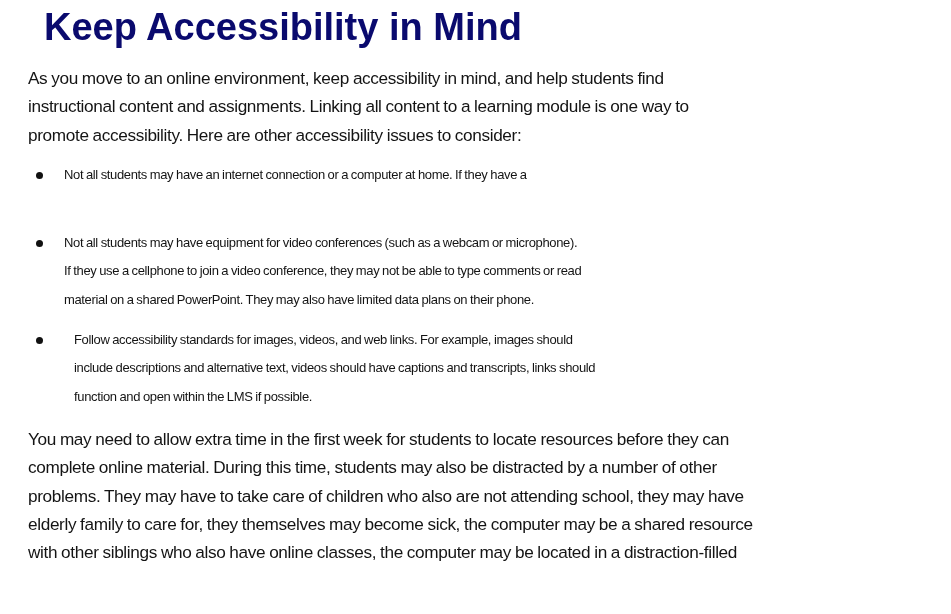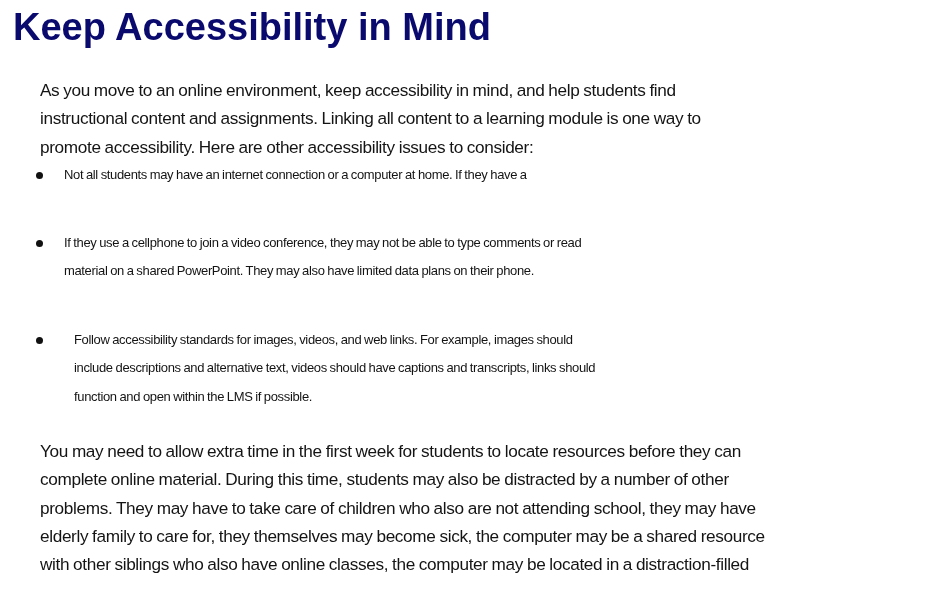--- a/index.html
+++ b/index.html
@@ -16,34 +16,34 @@
     }
     .page {
       position: absolute;
       left: 0;
       top: 0;
       width: 951px;
       height: 614px;
     }
     .title {
       position: absolute;
-      left: 13px;
+      left: 44px;
       top: 4px;
       margin: 0;
       font-family: "Liberation Sans", sans-serif;
       font-weight: bold;
       font-size: 38px;
       line-height: 46px;
       color: #0a0a6e;
       letter-spacing: 0px;
     }
     .para {
       position: absolute;
       left: 28px;
-      margin: 12px;
+      margin: 0;
       font-family: "Liberation Sans", sans-serif;
       font-size: 17.2px;
       line-height: 28.3px;
       color: #141414;
       letter-spacing: -0.35px;
       word-spacing: -0.5px;
     }
     .line { display: block; white-space: nowrap; }
     .intro { top: 64px; }
     .closing { top: 425px; }
@@ -94,20 +94,21 @@
   <div class="bullet b1">
     <span class="bullet-dot"></span>
     <p class="bullet-text">
       <span class="line">Not all students may have an internet connection or a computer at home.  If they have a</span>
     </p>
   </div>
 
   <div class="bullet b2">
     <span class="bullet-dot"></span>
     <p class="bullet-text">
+      <span class="line">Not all students may have equipment for video conferences (such as a webcam or microphone).</span>
       <span class="line">If they use a cellphone to join a video conference, they may not be able to type comments or read</span>
       <span class="line">material on a shared PowerPoint.  They may also have limited data plans on their phone.</span>
     </p>
   </div>
 
   <div class="bullet b3">
     <span class="bullet-dot"></span>
     <p class="bullet-text">
       <span class="line">Follow accessibility standards for images, videos, and web links.  For example, images should</span>
       <span class="line">include descriptions and alternative text, videos should have captions and transcripts, links should</span>

